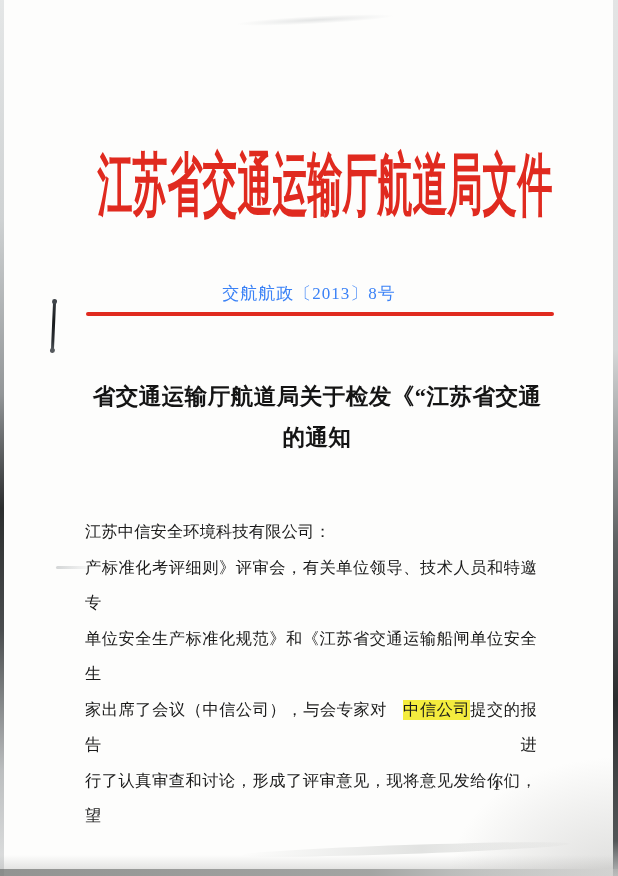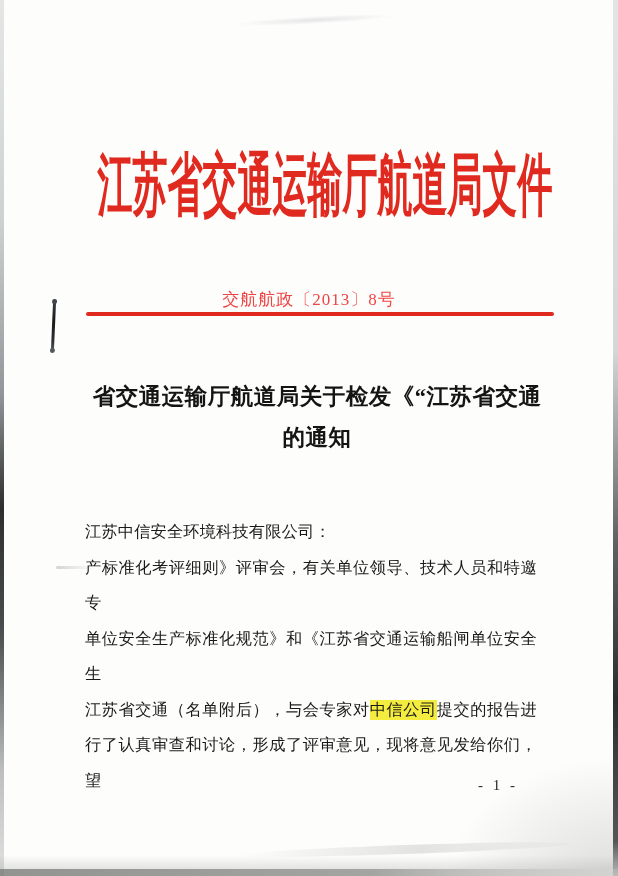--- a/index.html
+++ b/index.html
@@ -80,25 +80,25 @@
   .agency-title {
     display: inline-block;
     font-family: "Liberation Serif", "DejaVu Serif", serif;
     font-weight: bold;
     font-size: 35px;
     letter-spacing: 0px;
     transform: scaleY(1.95);
     white-space: nowrap;
   }
   .doc-number {
-    position: absolute; left: 0; top: 288px; width: 100%;
+    position: absolute; left: 0; top: 282px; width: 100%;
     text-align: center;
     font-size: 17px;
     letter-spacing: 1px;
-    color: #ef4444;
+    color: #3b82f6;
   }
   .red-divider {
     position: absolute; left: 86px; top: 312px; width: 468px; height: 4px;
     border-radius: 2px;
   }
   .pen-mark {
     position: absolute; left: 52px; top: 301px; width: 3px; height: 50px;
     background: linear-gradient(to bottom, #3a3f44, #17191b 40%, #2c3034 80%, #5a6065);
     border-radius: 2px;
     transform: rotate(2.5deg);
@@ -137,20 +137,21 @@
   }
   .body-line.short {
     text-align: right;
     text-align-last: left;
   }
   .body-line.indent {
     text-indent: 2em;
   }
   .hl {
     padding: 1px 0;
+    margin-left: 16px;
   }
 
   
   .page-number {
     position: absolute; left: 478px; top: 777px;
     font-size: 15px;
     letter-spacing: 3px;
     color: #2a2a2a;
   }
 </style>
@@ -174,21 +175,21 @@
 
   <div class="notice-title">
     <div>省交通运输厅航道局关于检发《“江苏省交通</div>
     <div>的通知</div>
   </div>
 
   <div class="body-text">
     <div class="body-line short">江苏中信安全环境科技有限公司：</div>
     <div class="body-line">产标准化考评细则》评审会，有关单位领导、技术人员和特邀专</div>
     <div class="body-line">单位安全生产标准化规范》和《江苏省交通运输船闸单位安全生</div>
-    <div class="body-line"><span>江苏省交通（名单附后），与会专家对</span><span class="hl" style="background: rgb(244, 236, 62);">中信公司</span><span>提交的报告进</span></div>
+    <div class="body-line"><span>家出席了会议（中信公司），与会专家对</span><span class="hl" style="background: rgb(244, 236, 62);">中信公司</span><span>提交的报告进</span></div>
     <div class="body-line">行了认真审查和讨论，形成了评审意见，现将意见发给你们，望</div>
 
   </div>
 
   <div class="page-number">- 1 -</div>
 
   <div class="streak-bottom"></div>
   <div class="corner-curl"></div>
   <div class="shadow-bottom"></div>
   <div class="edge-left"></div>

